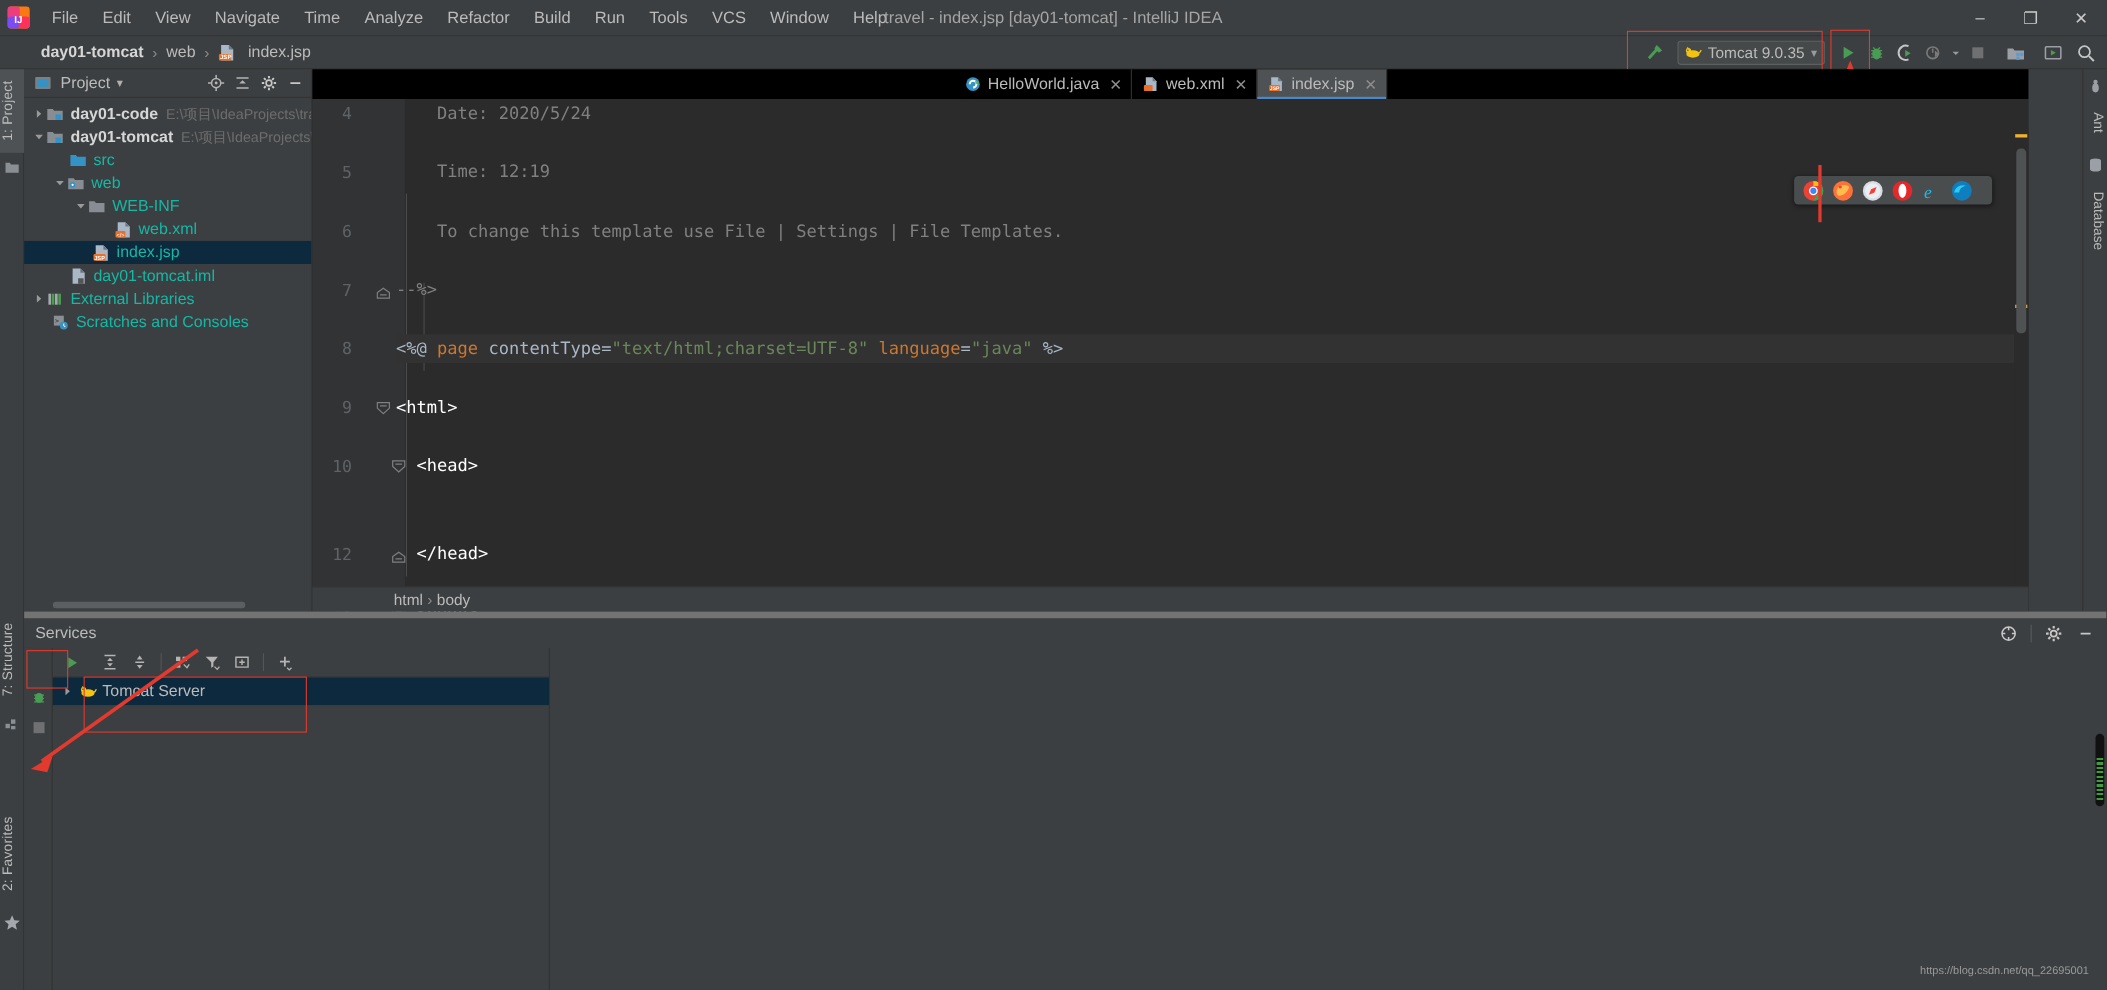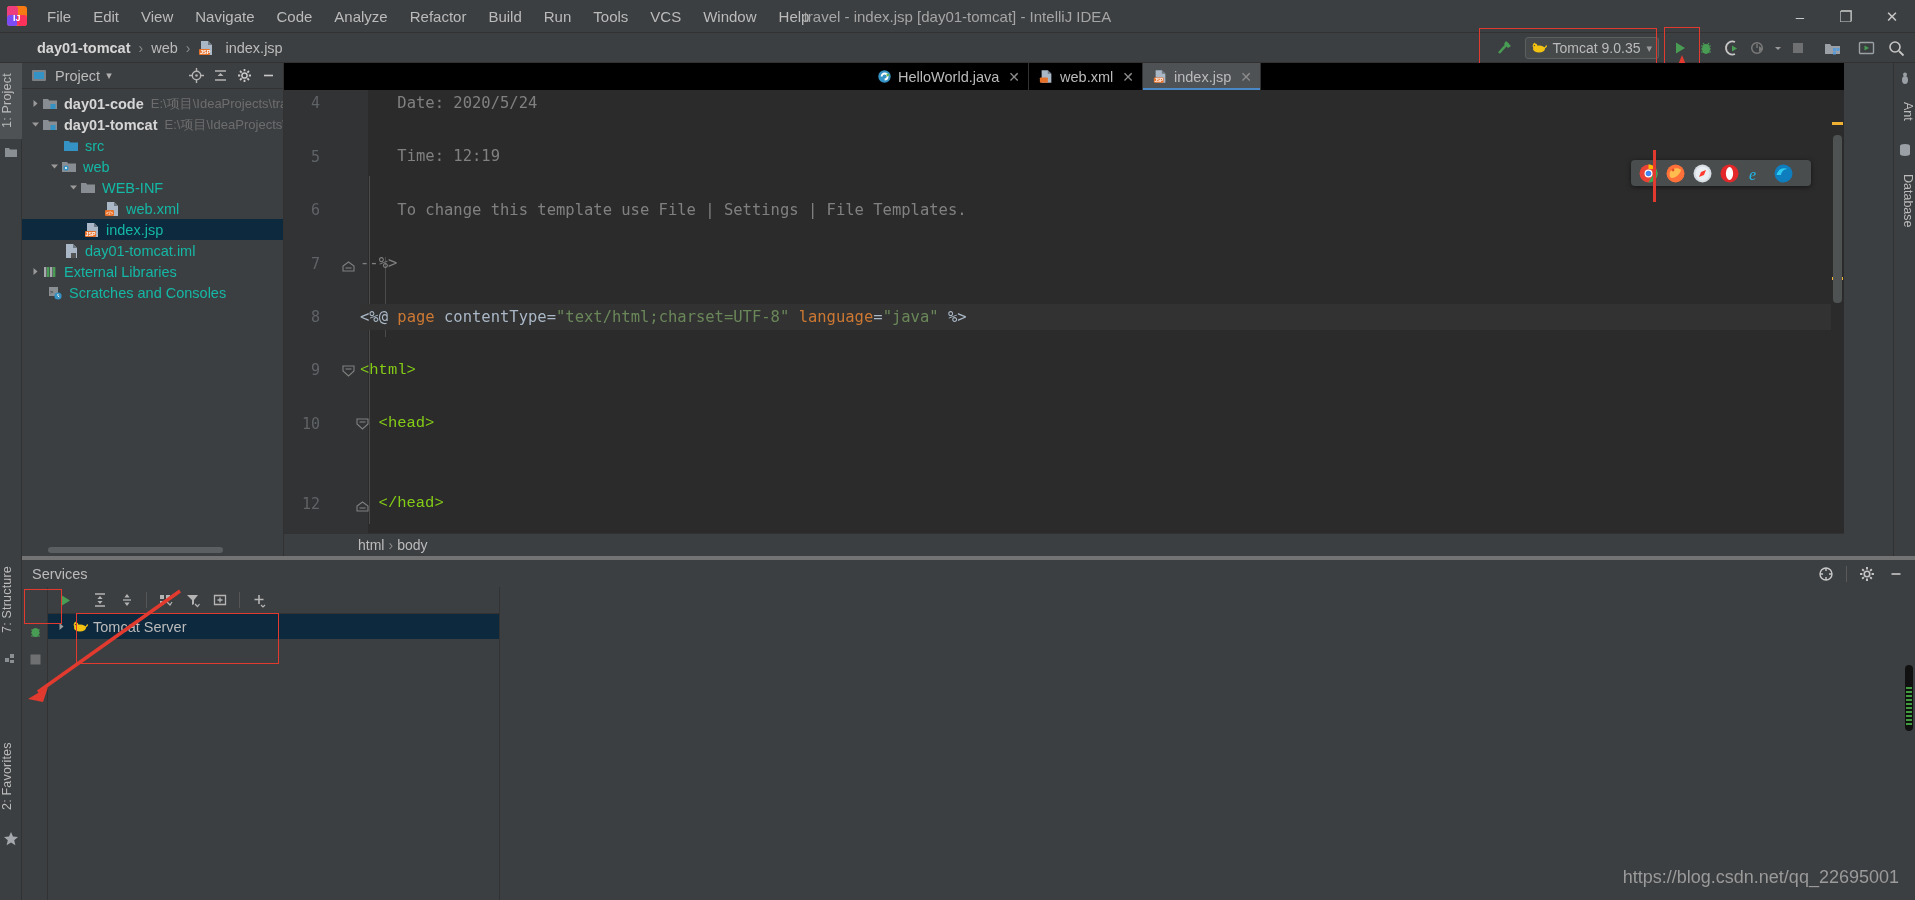--- a/index.html
+++ b/index.html
@@ -115,21 +115,21 @@
   .ln-num{
     position:absolute; left:0; width:36px; text-align:right;
     color:#606366; font-size:15px; font-family:"DejaVu Sans Mono", monospace;
   }
   .fold{ position:absolute; left:58px; width:14px; height:14px; top:6px; }
   .codetxt{
     position:absolute; left:76px; right:0; white-space:pre;
     color:#a9b7c6; padding-left:0px; line-height:26.7px;
   }
   .k-comment{ color:#808080; }
-  .k-tag{ color:#84cc16;font-family:Liberation Mono, monospace; }
+  .k-tag{ color:#ffffff; }
   .k-str{ color:#6a8759; }
   .k-kw{ color:#cc7832; }
   .k-white{ color:#a9b7c6; }
   .k-el{ color:#6897bb; }
   .indent-guide{ position:absolute; width:1px; background:#4b4b4b; }
   .bulb{ position:absolute; left:52px; width:16px; height:16px; top:5px; }
 
   .ed-scroll-right{ position:absolute; right:0; top:27px; width:13px; bottom:0; background:#2b2b2b; }
   .ed-thumb{ position:absolute; right:2px; width:9px; background:#4f5253; border-radius:4px; }
   .marker{ position:absolute; right:1px; width:11px; height:3px; }
@@ -145,21 +145,21 @@
     position:absolute; left:1631px; top:160px; width:180px; height:26px;
     background:#4a4d4e; border-radius:4px; display:flex; align-items:center;
     gap:8px; padding:0 8px;
     box-shadow:0 1px 5px rgba(0,0,0,.5);
   }
   .bicon{ width:19px;height:19px;border-radius:50%; position:relative; }
 
   
   .services{
     position:absolute; left:22px; top:556px; width:1893px; height:344px; background:#3c3f41;
-    border-top:4px solid #737373;
+    border-top:6px solid #737373;
   }
   .svc-header{ height:27px; display:flex; align-items:center; padding:0 6px 0 10px; }
   .svc-title{ font-size:14.5px; color:#bbbbbb; }
   .svc-hdr-icons{ margin-left:auto; display:flex; align-items:center; gap:3px; }
   .svc-body{ position:absolute; left:0; top:27px; right:0; bottom:0; display:flex; }
   .svc-vtool{ width:26px; background:#3c3f41; border-right:1px solid #323232; padding-top:30px; }
   .svc-vbtn{ width:26px;height:28px;display:flex;align-items:center;justify-content:center;}
   .svc-left{ width:452px; border-right:1px solid #323232; position:relative; }
   .svc-toolbar{
     height:27px; display:flex; align-items:center; gap:1px; padding-left:4px;
@@ -170,21 +170,21 @@
   .svc-tree-row{
     display:flex; align-items:center; gap:5px; height:25px; background:#0d293e;
     padding-left:6px; font-size:14.5px; color:#bbbbbb;
   }
   .svc-right{ flex:1; position:relative; }
   .svc-placeholder{
     position:absolute; left:0; right:0; top:95px; text-align:center;
     color:#7a7a7a; font-size:15px;
   }
   .watermark{
-    position:absolute; right:16px; bottom:12px; color:#9a9a9a; font-size:18px;margin-top:48px;
+    position:absolute; right:16px; bottom:12px; color:#9a9a9a; font-size:10px;margin-top:48px;
   }
   .svc-scroll{ position:absolute; right:2px; top:78px; width:8px; height:66px; background:#111; border-radius:4px;}
   .svc-scroll i{ position:absolute; left:1px; right:1px; top:22px; height:40px;
      background:repeating-linear-gradient(#3f9c3f 0 2px,#111 2px 4px); }
 
   
   .rightstrip{ position:absolute; right:0; top:63px; width:22px; height:493px; background:#3c3f41; border-left:1px solid #323232;}
   .rtab{
     position:absolute; right:0; width:22px;
     writing-mode:vertical-rl;
@@ -207,21 +207,21 @@
         <rect x="1" y="10" width="11" height="11" rx="3" fill="#7b4cf5"></rect>
         <rect x="11" y="10" width="10" height="11" rx="3" fill="#fe315d"></rect>
         <text x="7" y="16" font-size="9" fill="#fff" font-family="Liberation Sans, sans-serif" font-weight="bold">IJ</text>
       </svg>
     </div>
     <div class="menu">
       <div class="menu-item"><span>File</span></div>
       <div class="menu-item"><span>Edit</span></div>
       <div class="menu-item"><span>View</span></div>
       <div class="menu-item"><span>Navigate</span></div>
-      <div class="menu-item"><span>Code</span></div>
+      <div class="menu-item"><span>Time</span></div>
       <div class="menu-item"><span>Analyze</span></div>
       <div class="menu-item"><span>Refactor</span></div>
       <div class="menu-item"><span>Build</span></div>
       <div class="menu-item"><span>Run</span></div>
       <div class="menu-item"><span>Tools</span></div>
       <div class="menu-item"><span>VCS</span></div>
       <div class="menu-item"><span>Window</span></div>
       <div class="menu-item"><span>Help</span></div>
     </div>
     <div class="window-title">travel - index.jsp [day01-tomcat] - IntelliJ IDEA</div>

